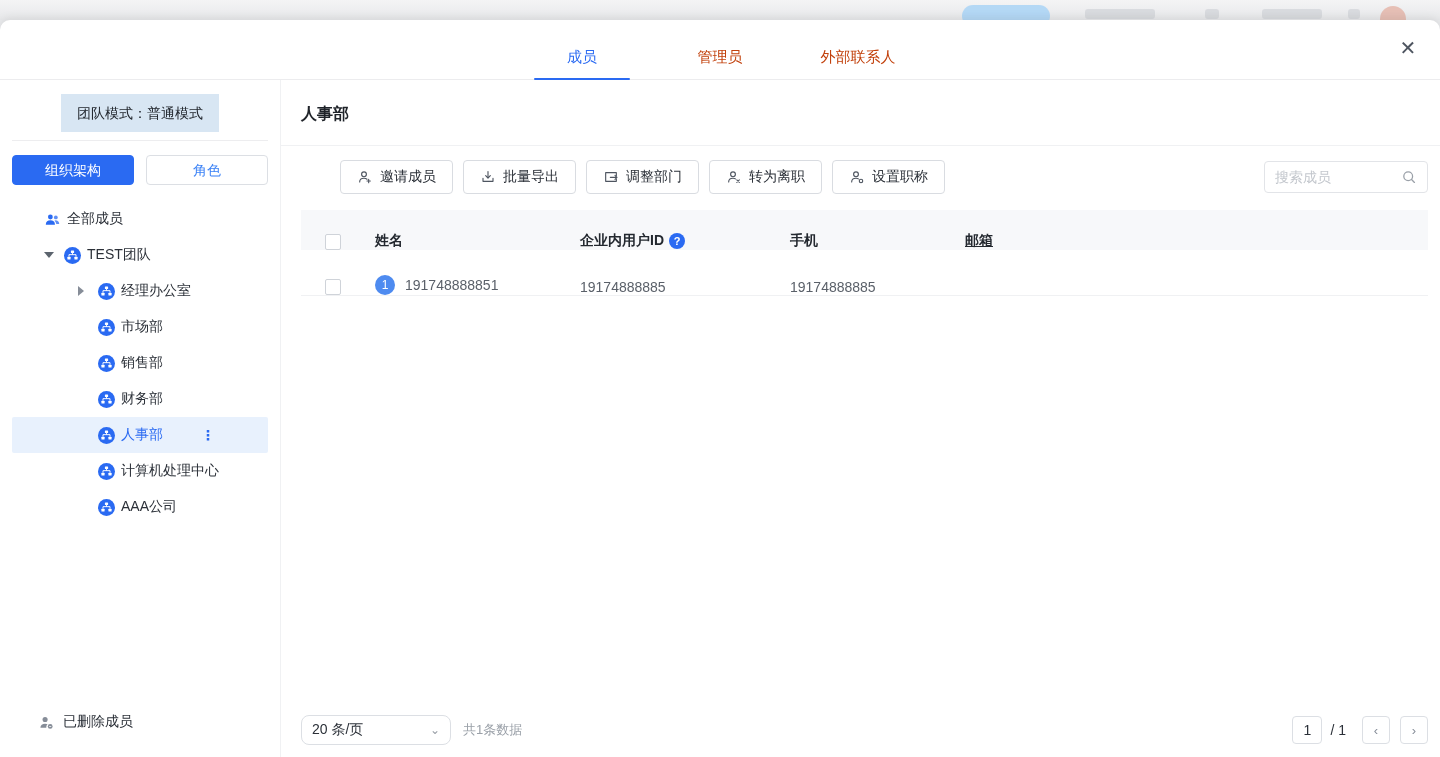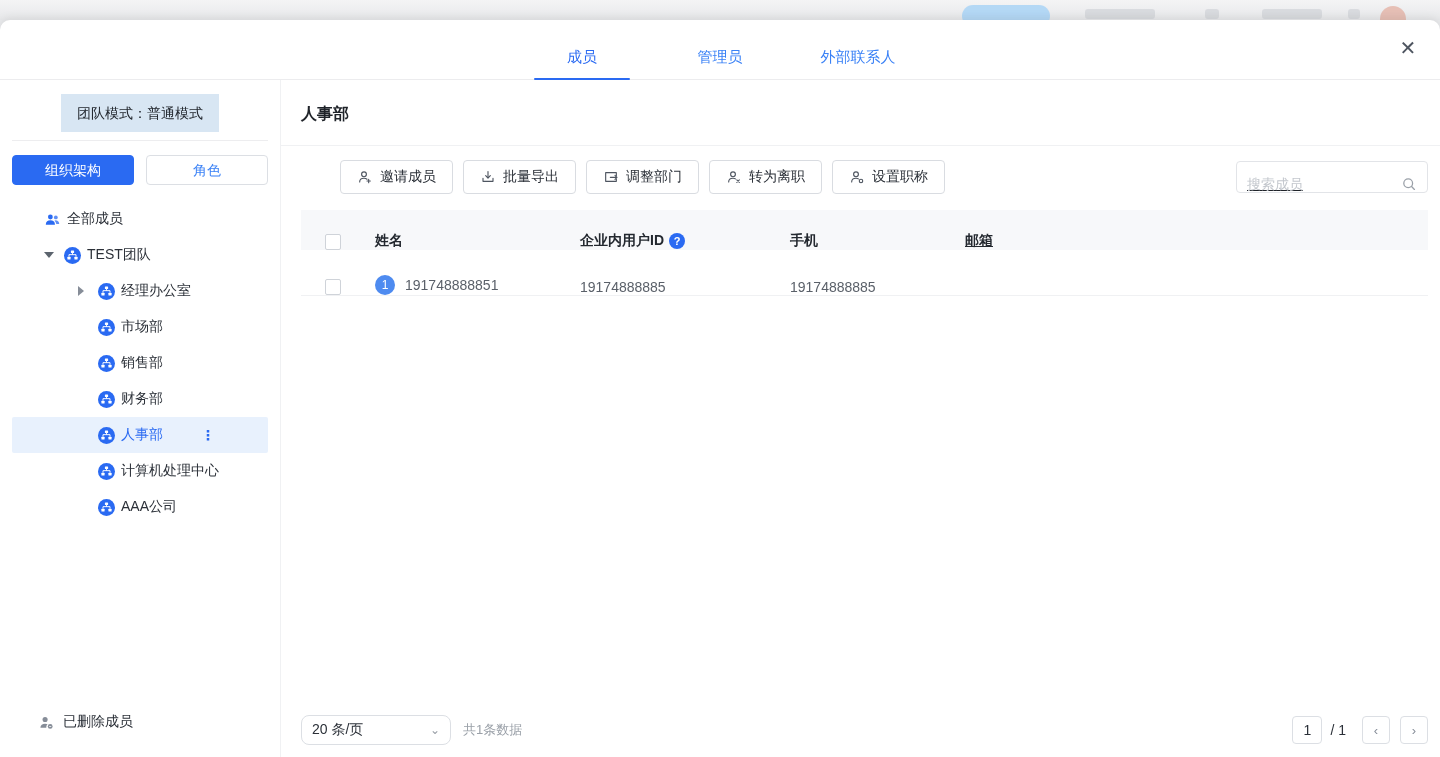--- a/index.html
+++ b/index.html
@@ -11,21 +11,21 @@
   .strip-pill { position:absolute; left:962px; top:5px; width:88px; height:22px; border-radius:12px; background:#a9d4f6; opacity:.85; }
   .strip-ghost { position:absolute; top:9px; height:10px; border-radius:3px; background:#c9ccd2; opacity:.55; }
   .strip-avatar { position:absolute; left:1380px; top:6px; width:26px; height:26px; border-radius:50%; background:#e4b3a6; opacity:.8; }
 
   
   .modal { position:absolute; top:20px; left:0; width:1440px; height:737px; background:#fff; border-radius:10px 10px 0 0; box-shadow:0 -2px 10px rgba(0,0,0,.08); display:flex; flex-direction:column; }
 
   
   .modal-header { position:relative; height:60px; border-bottom:1px solid #ececee; display:flex; align-items:flex-end; justify-content:center; flex:none; }
   .tabs { display:flex; gap:42px; }
-  .tab { min-width:96px; text-align:center; font-size:15px; color:#3b82f6; padding:14px 0 12px; cursor:pointer; position:relative; }
+  .tab { min-width:96px; text-align:center; font-size:15px; color:#c2410c; padding:14px 0 12px; cursor:pointer; position:relative; }
   .tab.active { color:#2a6af2; }
   .tab.active::after { content:""; position:absolute; left:0; right:0; bottom:-1px; height:2px; background:#2a6af2; border-radius:1px; }
   .close-btn { position:absolute; right:18px; top:14px; width:28px; height:28px; font-size:20px; line-height:28px; text-align:center; color:#4e5560; cursor:pointer; }
 
   
   .modal-body { flex:1; display:flex; min-height:0; }
   .sidebar { position:relative; width:281px; flex:none; border-right:1px solid #f0f1f3; border-radius:0 0 0 10px; }
   .mainarea { flex:1; display:flex; flex-direction:column; padding:0 12px 0 20px; min-width:0; }
 
   
@@ -45,21 +45,21 @@
   .caret-right { width:0; height:0; border-top:5px solid transparent; border-bottom:5px solid transparent; border-left:6px solid #868d98; }
   .tree-ico { width:17px; height:17px; flex:none; margin-right:6px; }
   .kebab { color:#2a6af2; font-weight:bold; letter-spacing:0; margin-left:38px; font-size:14px; line-height:1; cursor:pointer; }
   .deleted-row { position:absolute; left:38px; bottom:26px; display:flex; align-items:center; gap:8px; font-size:14px; color:#2b3038; cursor:pointer; }
 
   
   .dept-title { margin-top:24px; font-size:16px; font-weight:bold; color:#1f2329; }
   .main-divider { margin-top:20px; border-top:1px solid #f0f1f3; margin-left:-20px; margin-right:-12px; }
   .toolbar { display:flex; align-items:center; margin-top:14px;padding-left:39px; }
   .tb-btn { display:flex; align-items:center; gap:7px; height:34px; padding:0 16px; border:1px solid #d9dce1; border-radius:4px; background:#fff; font-size:14px; color:#2b3038; margin-right:10px; cursor:pointer; }
-  .search-box { margin-left:auto; width:192px; height:32px; border:1px solid #e2e4e8; border-radius:4px; display:flex; align-items:flex-end; padding:0 10px;text-decoration:underline; }
+  .search-box { margin-left:auto; width:164px; height:32px; border:1px solid #e2e4e8; border-radius:4px; display:flex; align-items:center; padding:0 10px; }
   .search-box input { border:0; outline:0; flex:1; font-size:14px; color:#333; background:transparent; min-width:0; font-family:inherit; }
   .search-box input::placeholder { color:#c3c7cd; }
 
   .table { margin-top:16px; }
   .t-row { display:flex; align-items:flex-end; }
   .t-head { height:40px; background:#f7f8fa; font-weight:bold; font-size:14px; color:#23282f; }
   .t-body-row { height:46px; border-bottom:1px solid #f0f1f3; font-size:14px; color:#5a6069; }
   .col-check { width:74px; flex:none; padding-left:24px; }
   .col-name { width:205px; flex:none; display:flex; align-items:center; gap:10px; }
   .col-id { width:210px; flex:none; display:flex; align-items:center; gap:5px; }

